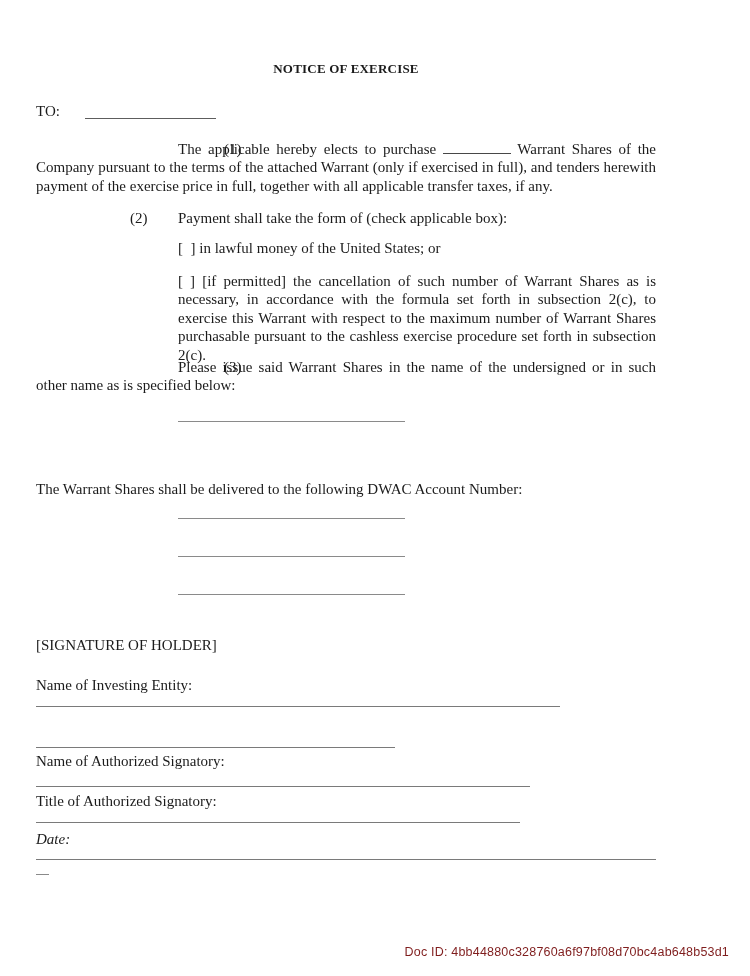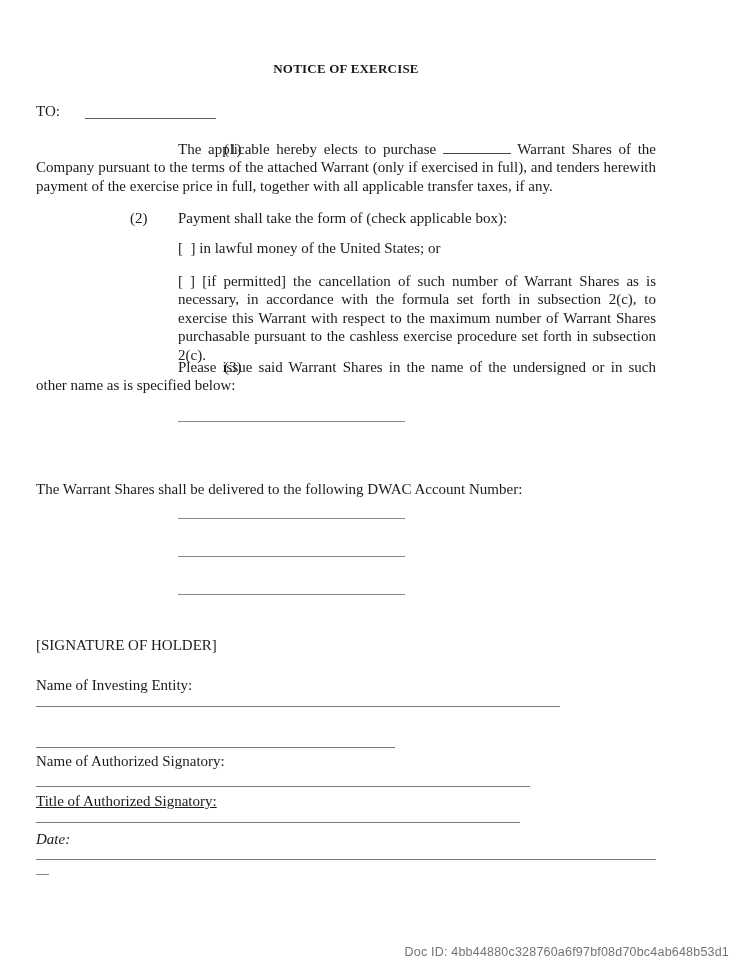--- a/index.html
+++ b/index.html
@@ -32,21 +32,21 @@
     border-bottom: 1.4px solid #5d5d5d;
   }
   .hline { height: 0; border-top: 1.5px solid #8a8a8a; }
   .hline-dark { height: 0; border-top: 1.4px solid #7a7a7a; }
   .cbx { white-space: pre; }
   .sig-label { line-height: 17px; }
   .italic { font-style: italic; }
   .footer-docid {
     right: 21px; top: 945px;
     font-family: "Liberation Sans", sans-serif;
-    font-size: 12.5px; color: #737373; letter-spacing: 0.2px;
+    font-size: 12.5px; color: #7f1d1d; letter-spacing: 0.2px;
   }
 </style>
 </head>
 <body>
 
 <div class="page">
 
   <div class="abs doc-title">NOTICE OF EXERCISE</div>
 
   <div class="abs" style="left:36px; top:103px;">TO:</div>
@@ -77,21 +77,21 @@
   <div class="abs sig-label" style="left:36px; top:637px;">[SIGNATURE OF HOLDER]</div>
 
   <div class="abs sig-label" style="left:36px; top:677px;">Name of Investing Entity:</div>
   <div class="abs hline-dark" style="left:36px; top:706px; width:524px;"></div>
 
   <div class="abs hline-dark" style="left:36px; top:747px; width:359px;"></div>
 
   <div class="abs sig-label" style="left:36px; top:753px;">Name of Authorized Signatory:</div>
   <div class="abs hline-dark" style="left:36px; top:786px; width:494px;"></div>
 
-  <div class="abs sig-label" style="left:36px; top:793px;text-decoration:underline;">Title of Authorized Signatory:</div>
+  <div class="abs sig-label" style="left:36px; top:793px;">Title of Authorized Signatory:</div>
   <div class="abs hline-dark" style="left:36px; top:822px; width:484px;"></div>
 
   <div class="abs sig-label" style="left:36px; top:831px;font-style:italic;">Date:</div>
   <div class="abs hline-dark" style="left:36px; top:859px; width:620px;"></div>
 
   <div class="abs hline" style="left:36px; top:874px; width:13px;"></div>
 
   <div class="abs footer-docid">Doc ID: 4bb44880c328760a6f97bf08d70bc4ab648b53d1</div>
 
 </div>

